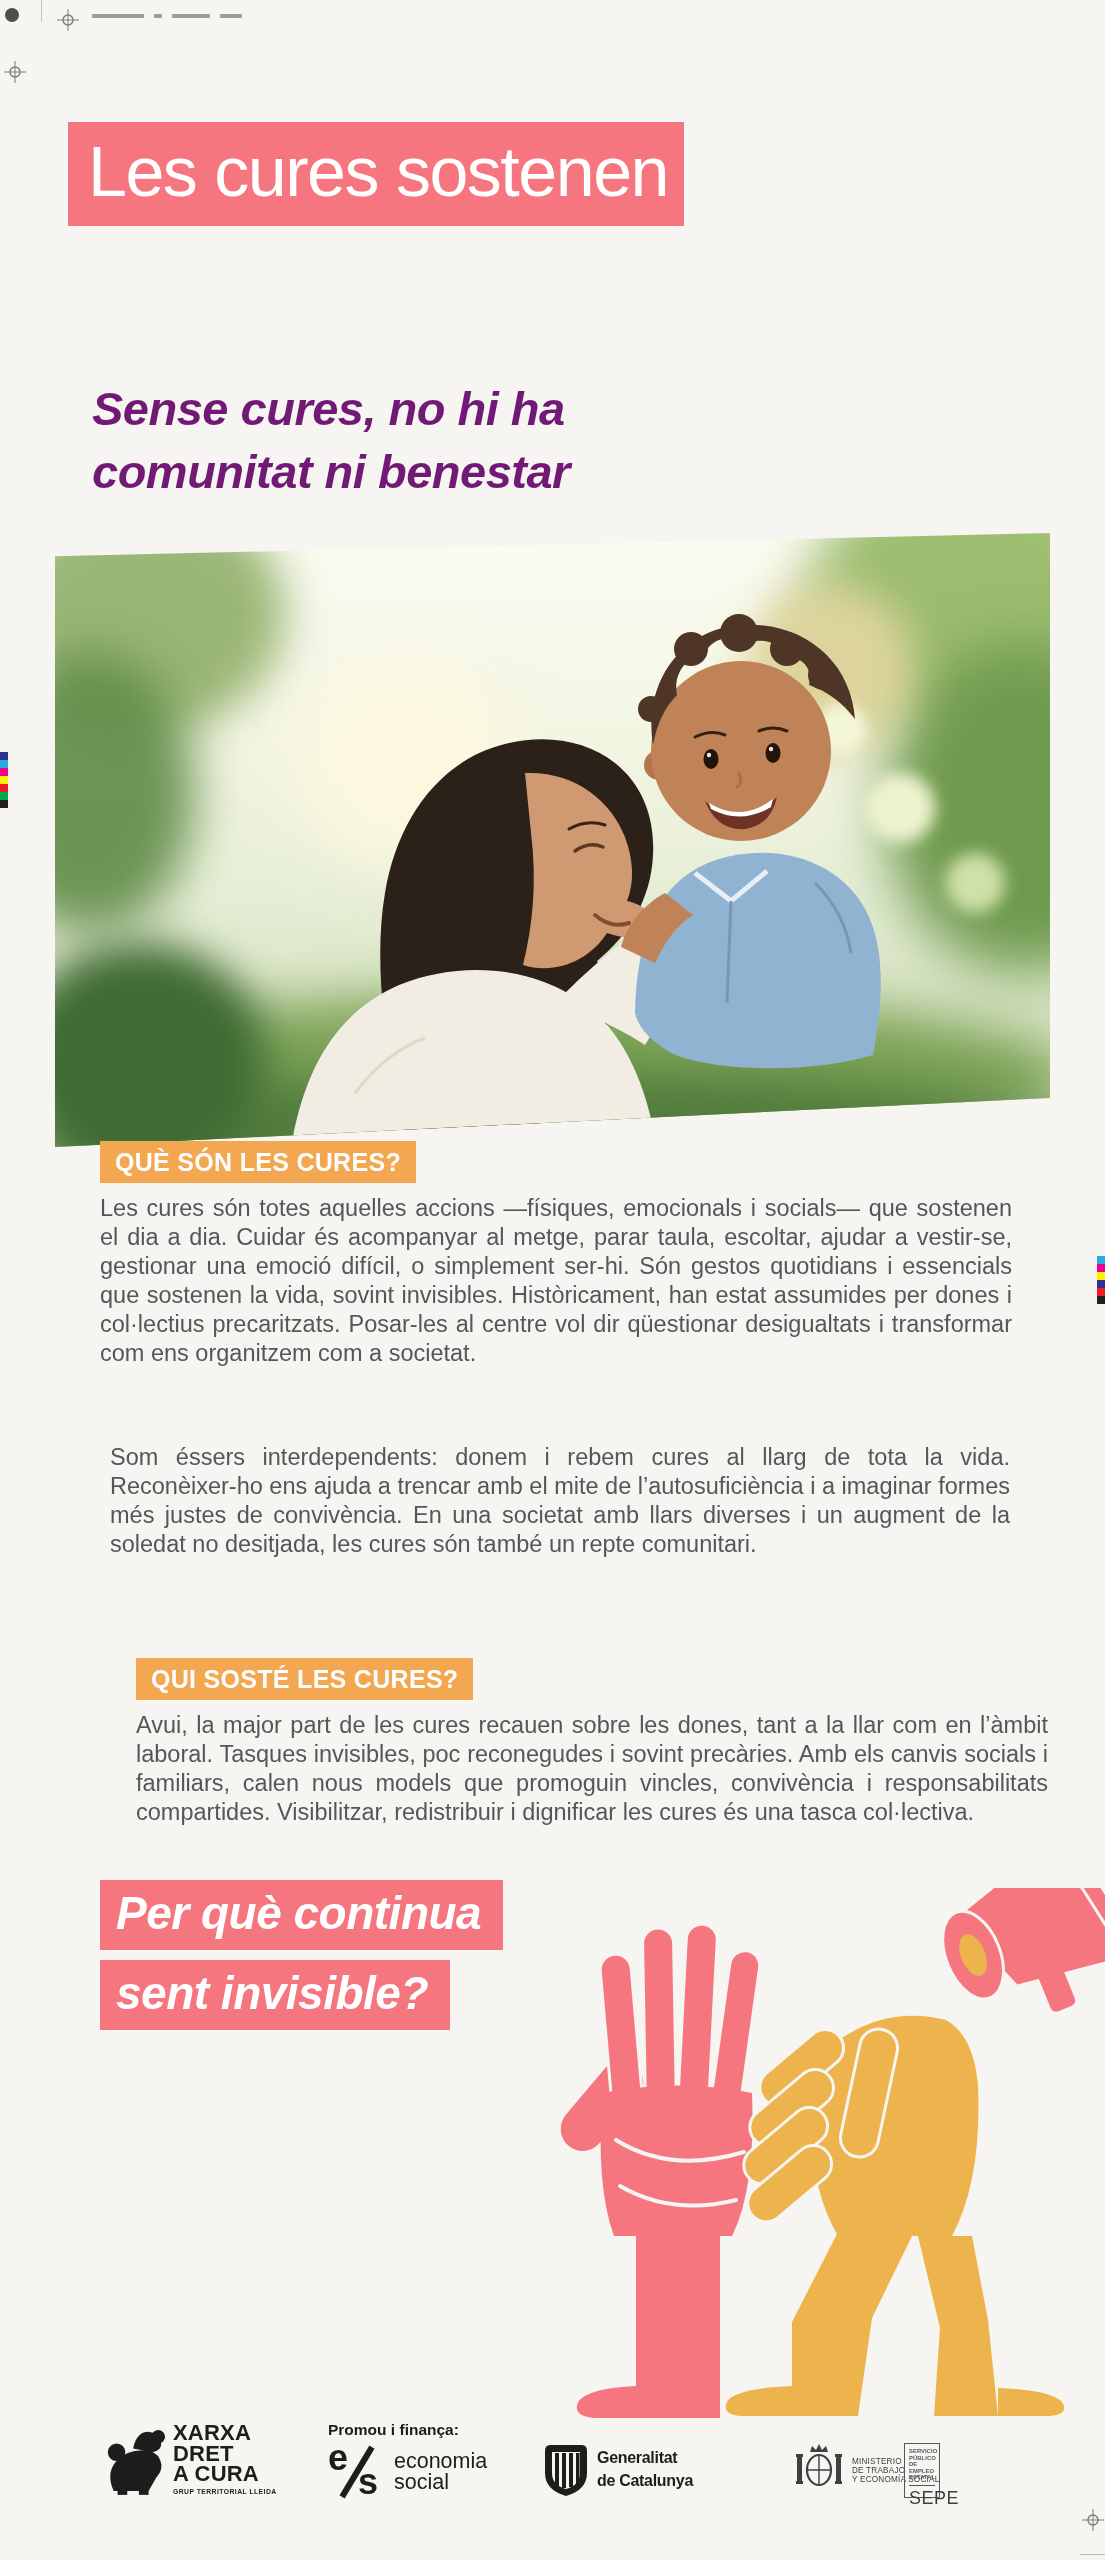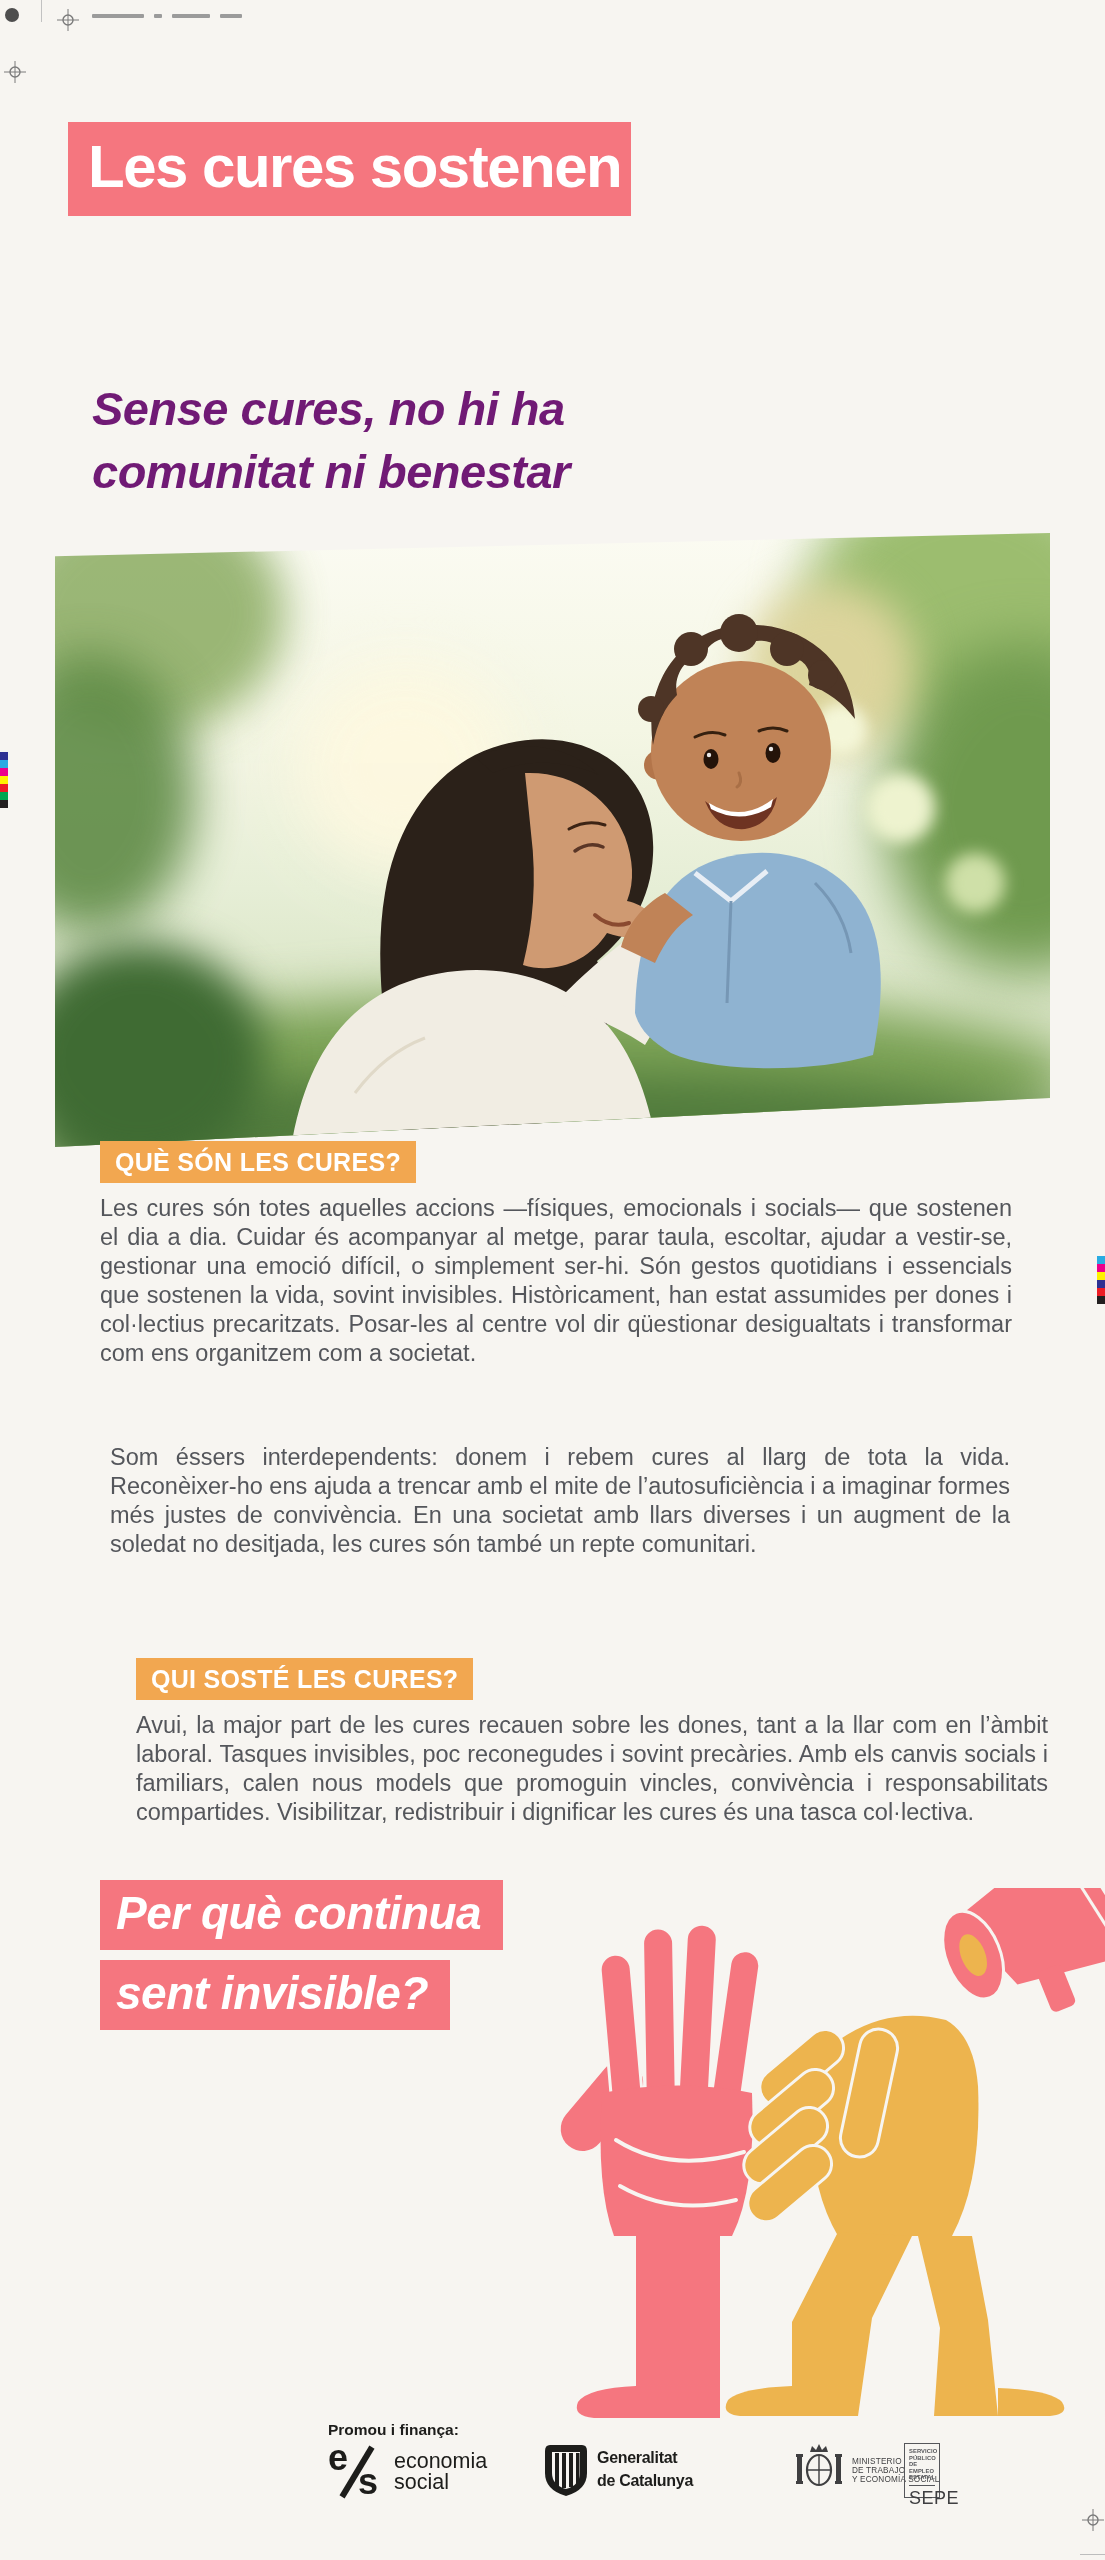--- a/index.html
+++ b/index.html
@@ -12,22 +12,22 @@
   .regmark{position:absolute;width:24px;height:24px;}
   .regmark svg{display:block;}
   .tiny-strip{position:absolute;left:92px;top:14px;display:flex;gap:10px;}
   .tiny-strip i{display:block;height:4px;background:#9b9b9b;border-radius:1px;}
   .cbar{position:absolute;width:8px;display:flex;flex-direction:column;}
   .cbar i{display:block;width:8px;height:8px;}
   .mark-bline{position:absolute;left:1080px;top:2554px;width:25px;height:1px;background:#bdbdbd;}
 
   
   .title-wrap{position:absolute;left:68px;top:122px;display:flex;flex-direction:column;align-items:flex-start;gap:11px;}
-  .title-line{background:#F5767F;color:#ffffff;font-weight:700;font-size:60px;line-height:1;
-              padding:15px 10px 19px 20px;letter-spacing:-1.5px;white-space:nowrap;}
+  .title-line{background:#F5767F;color:#ffffff;font-weight:400;font-size:70px;line-height:1;
+              padding:15px 16px 19px 20px;letter-spacing:-1.5px;white-space:nowrap;}
 
   .subtitle{position:absolute;left:92px;top:378px;color:#701a75;font-weight:700;font-size:47px;
             line-height:1.33;letter-spacing:-0.5px;font-style:italic;}
 
   
   .photo{position:absolute;left:55px;top:533px;width:995px;height:614px;
          background:linear-gradient(180deg,#fbfbf2 0%,#f4f6e4 32%,#e6eed6 58%,#cbdab2 100%);
          clip-path:polygon(0 3.8%,100% 0,100% 92%,0 100%);}
   .photo .bk{position:absolute;border-radius:50%;}
   .photo svg{position:absolute;left:0;top:0;}
@@ -231,20 +231,36 @@
       <rect x="330" y="140" width="38" height="130" rx="19" transform="rotate(12 349 205)" stroke="#f7f5f1" stroke-width="3"></rect>
       <path d="M 318 344 L 272 434 L 272 528 L 338 528 L 352 430 L 392 348 Z"></path>
       <path d="M 272 498 Q 220 500 208 512 Q 200 526 220 528 L 272 528 Z"></path>
       <path d="M 398 348 L 420 440 L 414 528 L 478 528 L 468 432 L 452 348 Z"></path>
       <path d="M 478 500 Q 530 502 542 514 Q 550 526 530 528 L 478 528 Z"></path>
     </g>
   </svg>
 
   <div class="footer">
 
+    <div class="logo-xarxa">
+      <svg width="62" height="74" viewBox="0 0 64 76" fill="#1d1d1b">
+        <circle cx="13" cy="30" r="9"></circle>
+        <path d="M 10 70 Q 2 52 12 40 Q 22 28 40 28 Q 54 28 58 38 Q 62 48 54 56 L 46 70 Z"></path>
+        <circle cx="56" cy="14" r="7"></circle>
+        <path d="M 30 26 Q 34 8 47 9 Q 58 10 59 20 Q 60 28 50 30 Z"></path>
+        <rect x="14" y="62" width="10" height="12"></rect>
+        <rect x="36" y="62" width="10" height="12"></rect>
+      </svg>
+      <div class="xarxa-text">
+        <span class="xarxa-line">XARXA</span>
+        <span class="xarxa-line">DRET</span>
+        <span class="xarxa-line">A CURA</span>
+        <span class="xarxa-sub">GRUP TERRITORIAL LLEIDA</span>
+      </div>
+    </div>
 
     <div class="promou">Promou i finança:</div>
     <div class="logo-es">
       <span class="e">e</span>
       <span class="slash"></span>
       <span class="s">s</span>
     </div>
     <div class="es-text">
       <div>economia</div>
       <div>social</div>

